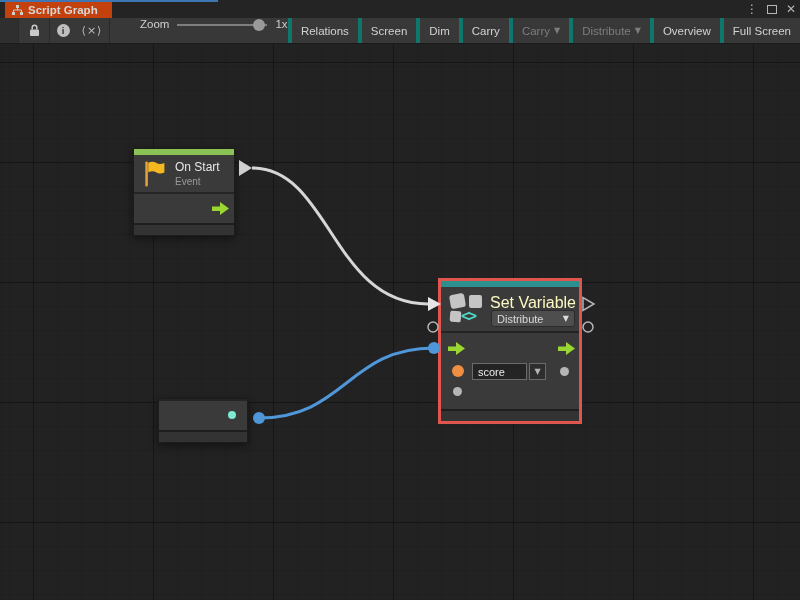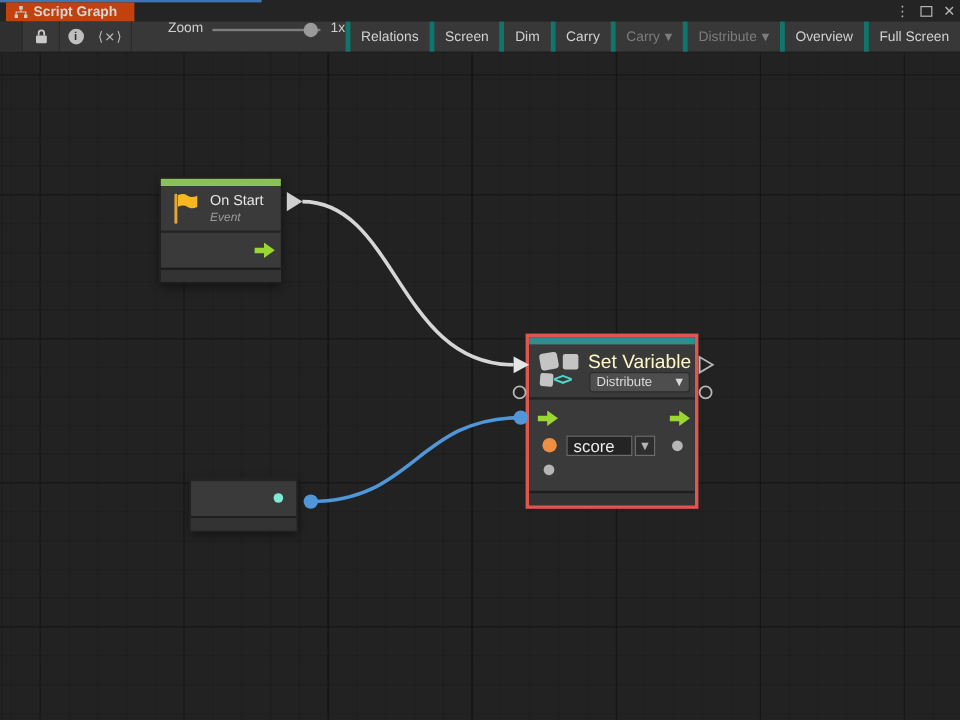--- a/index.html
+++ b/index.html
@@ -49,21 +49,21 @@
   .wires { position:absolute; left:0; top:0; z-index:5; pointer-events:none; }
 
   
   .node { position:absolute; z-index:2; background:#3a3a3a; border:1px solid #1c1c1c;
           box-shadow:0 3px 8px rgba(0,0,0,0.45); color:#e4e4e4; }
   .strip { height:6px; }
   .divider { height:2px; background:#242424; }
   .footgap { height:2px; background:#1e1e1e; }
   .foot { height:10px; background:#333333; }
   .ntitle { font-size:12px; color:#e6e6e6; }
-  .nsub { font-size:10px; color:#9a9a9a; margin-top:2px;font-style:italic; }
+  .nsub { font-size:10px; color:#9a9a9a; margin-top:2px; }
 
   
   .onstart { left:133px; top:104px; width:102px; }
   .onstart .head { height:37px; display:flex; align-items:center; gap:8px; padding:0 8px; }
   .onstart .bodyrow { position:relative; height:29px; }
   .onstart .port-out { position:absolute; right:5px; top:8px; }
 
   
   .integer { left:158px; top:354px; width:90px; }
   .integer .head { position:relative; height:43px; }
@@ -89,21 +89,21 @@
   .setvar .svtitle { position:absolute; left:49px; top:7px; font-size:16px; color:#fef9c3; }
   .scope-dd { position:absolute; left:50px; top:23px; width:84px; height:17px; background:#4e4e4e;
         border:1px solid #2c2c2c; border-radius:3px; display:flex; align-items:center;
         justify-content:space-between; padding:0 5px; font-size:11px; color:#dadada; }
   .setvar .sv-divider { position:absolute; left:0; top:50px; width:100%; height:2px; background:#242424; }
   .setvar .sv-foot { position:absolute; left:0; top:128px; width:100%; height:12px; background:#333333; border-top:2px solid #1e1e1e; }
   .port { position:absolute; }
   .dot { border-radius:50%; }
   .score-field { position:absolute; left:31px; top:82px; height:17px; display:flex; gap:2px; }
   .score-text { width:55px; background:#242424; border:1px solid #6b6b6b; color:#ececec;
-        font-size:14px; display:flex; align-items:center; padding-left:5px; }
+        font-size:11px; display:flex; align-items:center; padding-left:5px; }
   .score-arrow { width:17px; background:#2e2e2e; border:1px solid #6b6b6b; color:#b5b5b5;
         display:flex; align-items:center; justify-content:center; }
   .score-arrow .dd-arrow { font-size:8px; }
 </style>
 </head>
 <body>
 
 <div class="app">
 
   <div class="tabbar">

